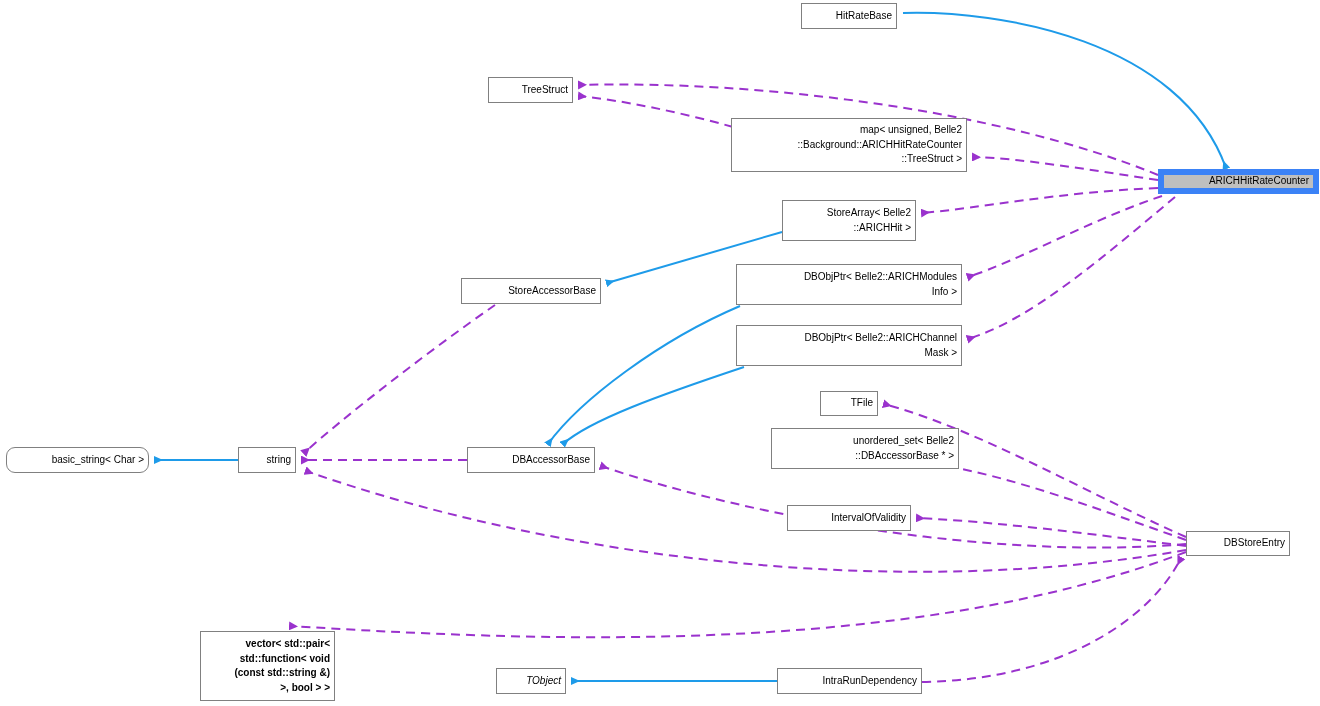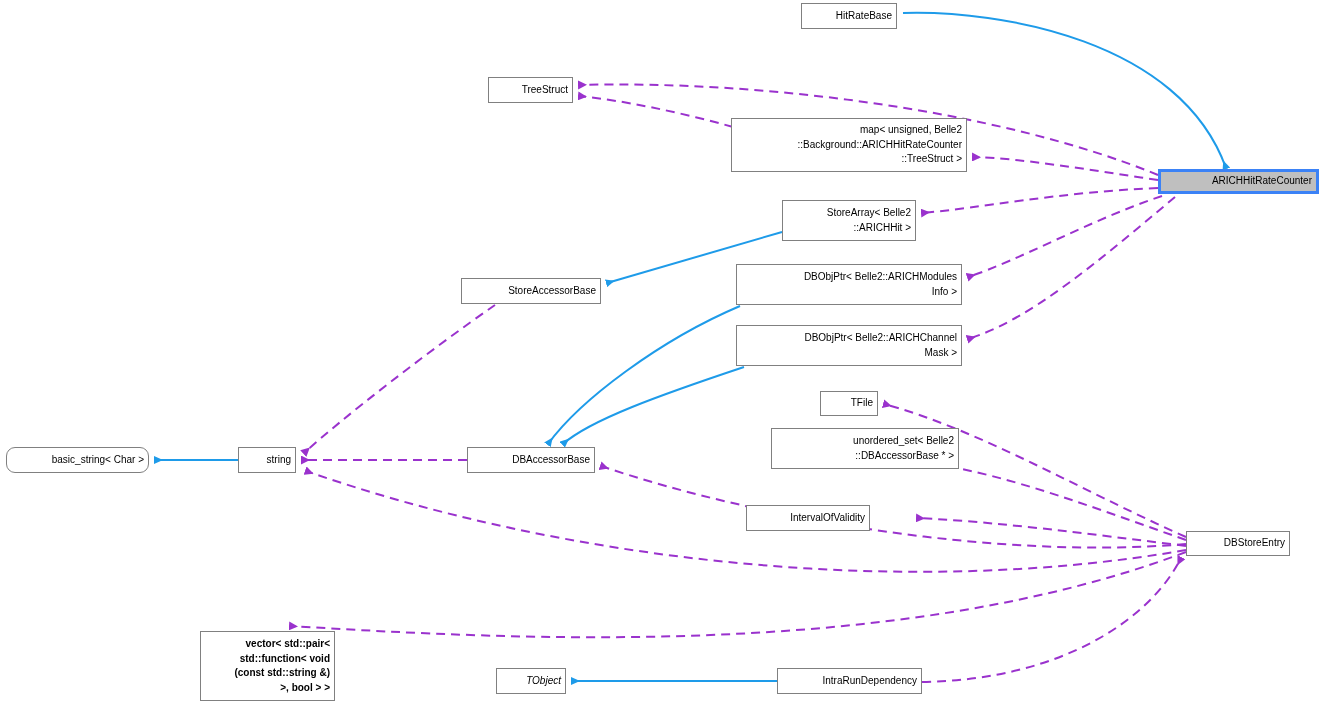--- a/index.html
+++ b/index.html
@@ -32,21 +32,21 @@
     display: flex;
     align-items: center;
     justify-content: center;
     text-align: right;
     white-space: pre-line;
     z-index: 5;
     padding: 0 4px;
   }
   .node.highlight {
     background: #bfbfbf;
-    border: 3px solid #3b82f6;
+    border: 6px solid #3b82f6;
   }
   .node-label {
     display: block;
     width: 100%;
   }
 </style>
 </head>
 <body>
 
 <div id="diagram-root">
@@ -96,21 +96,21 @@
 Info &gt;</span></div>
       <div class="node" style="left: 461px; top: 278px; width: 140px; height: 26px; padding-left: 36px;"><span class="node-label">StoreAccessorBase</span></div>
       <div class="node" style="left: 736px; top: 325px; width: 226px; height: 41px;"><span class="node-label">DBObjPtr&lt; Belle2::ARICHChannel
 Mask &gt;</span></div>
       <div class="node" style="left: 820px; top: 391px; width: 58px; height: 25px;"><span class="node-label">TFile</span></div>
       <div class="node" style="left: 6px; top: 447px; width: 143px; height: 26px; border-radius: 9px;"><span class="node-label">basic_string&lt; Char &gt;</span></div>
       <div class="node" style="left: 238px; top: 447px; width: 58px; height: 26px;"><span class="node-label">string</span></div>
       <div class="node" style="left: 467px; top: 447px; width: 128px; height: 26px;"><span class="node-label">DBAccessorBase</span></div>
       <div class="node" style="left: 771px; top: 428px; width: 188px; height: 41px;"><span class="node-label">unordered_set&lt; Belle2
 ::DBAccessorBase * &gt;</span></div>
-      <div class="node" style="left: 746px; top: 505px; width: 124px; height: 26px;"><span class="node-label">IntervalOfValidity</span></div>
+      <div class="node" style="left: 787px; top: 505px; width: 124px; height: 26px;"><span class="node-label">IntervalOfValidity</span></div>
       <div class="node" style="left: 1186px; top: 531px; width: 104px; height: 25px;"><span class="node-label">DBStoreEntry</span></div>
       <div class="node" style="left: 200px; top: 631px; width: 135px; height: 70px; font-weight: bold;"><span class="node-label">vector&lt; std::pair&lt;
 std::function&lt; void
 (const std::string &amp;)
 &gt;, bool &gt; &gt;</span></div>
       <div class="node" style="left: 496px; top: 668px; width: 70px; height: 26px; font-style: italic;"><span class="node-label">TObject</span></div>
       <div class="node" style="left: 777px; top: 668px; width: 145px; height: 26px;"><span class="node-label">IntraRunDependency</span></div>
     </div>
 </div>
 

